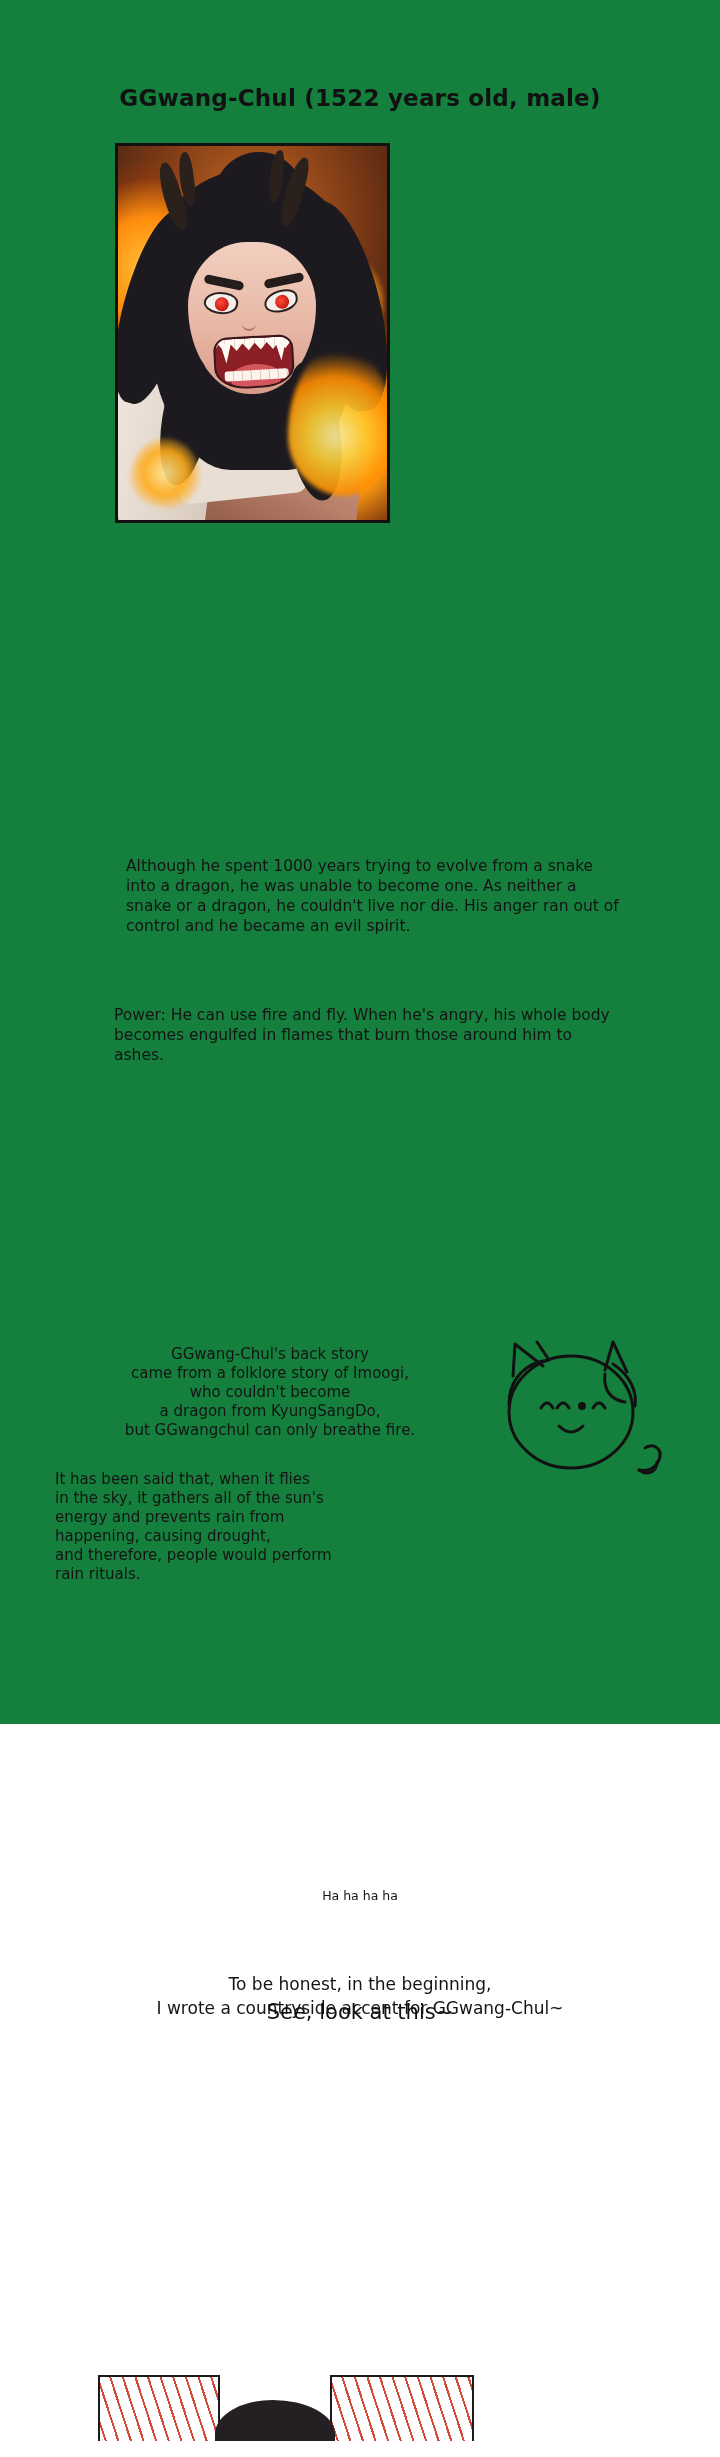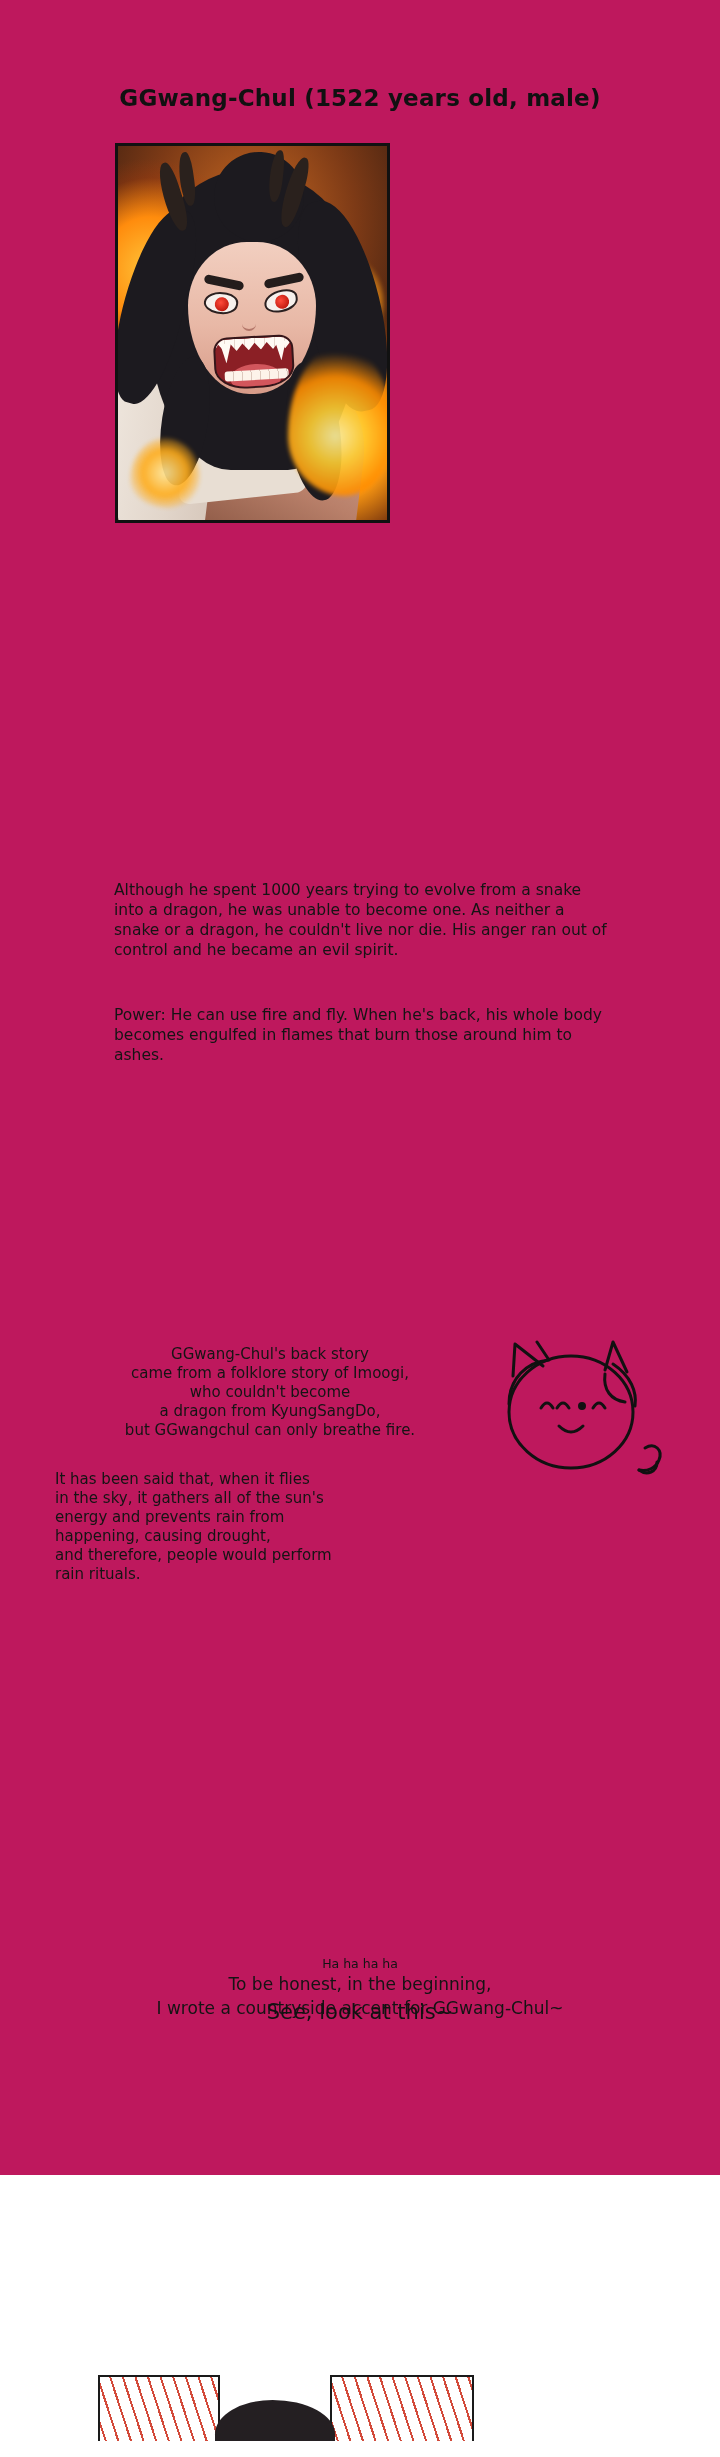--- a/index.html
+++ b/index.html
@@ -11,22 +11,22 @@
     width: 720px;
     height: 2457px;
     position: relative;
     font-family: "DejaVu Sans", sans-serif;
     color: #1a1a1a;
     overflow: hidden;
   }
   .page {
     position: relative;
     width: 720px;
-    height: 2175px;
-    background: #be185d;
+    height: 1724px;
+    background: #15803d;
   }
 
   
   .char-title {
     position: absolute;
     top: 85px;
     left: 0;
     width: 720px;
     text-align: center;
     font-size: 23px;
@@ -219,21 +219,21 @@
 
   
   .para {
     position: absolute;
     left: 114px;
     width: 500px;
     font-size: 15.5px;
     line-height: 20px;
     color: #141414;
   }
-  .p1 { top: 880px; }
+  .p1 { top: 856px; margin-left: 12px; }
   .p2 { top: 1005px; }
   .p3 { top: 1090px; }
 
   
   .note {
     position: absolute;
     left: 55px;
     width: 430px;
     font-size: 15px;
     line-height: 19px;
@@ -253,21 +253,21 @@
   }
 
   
   .center-block {
     position: absolute;
     left: 0;
     width: 720px;
     text-align: center;
   }
   .cb1 { top: 1972px; font-size: 17px; line-height: 24px; color: #141414; }
-  .cb2 { top: 1956px; font-size: 12.5px; color: #141414; }
+  .cb2 { top: 1888px; font-size: 12.5px; color: #141414; }
   .cb3 { top: 2000px; font-size: 21px; color: #111; }
 
   
   .burst-wrap {
     position: absolute;
     left: 120px;
     top: 2245px;
     width: 330px;
     height: 130px;
   }
@@ -358,21 +358,21 @@
       </div>
 
       <div class="hair-strand hs3"></div>
       <div class="hair-strand hs4"></div>
       <div class="flame f1"></div>
       <div class="flame f4"></div>
     </div>
   </div>
 
   <div class="para p1">Although he spent 1000 years trying to evolve from a snake into a dragon, he was unable to become one. As neither a snake or a dragon, he couldn't live nor die. His anger ran out of control and he became an evil spirit.</div>
-  <div class="para p2">Power: He can use fire and fly. When he's back, his whole body becomes engulfed in flames that burn those around him to ashes.</div>
+  <div class="para p2">Power: He can use fire and fly. When he's angry, his whole body becomes engulfed in flames that burn those around him to ashes.</div>
 
   <div class="note n1" style="white-space:pre-line">GGwang-Chul's back story
 came from a folklore story of Imoogi,
 who couldn't become
 a dragon from KyungSangDo,
 but GGwangchul can only breathe fire.</div>
   <div class="note n2" style="white-space:pre-line">It has been said that, when it flies
 in the sky, it gathers all of the sun's
 energy and prevents rain from
 happening, causing drought,

